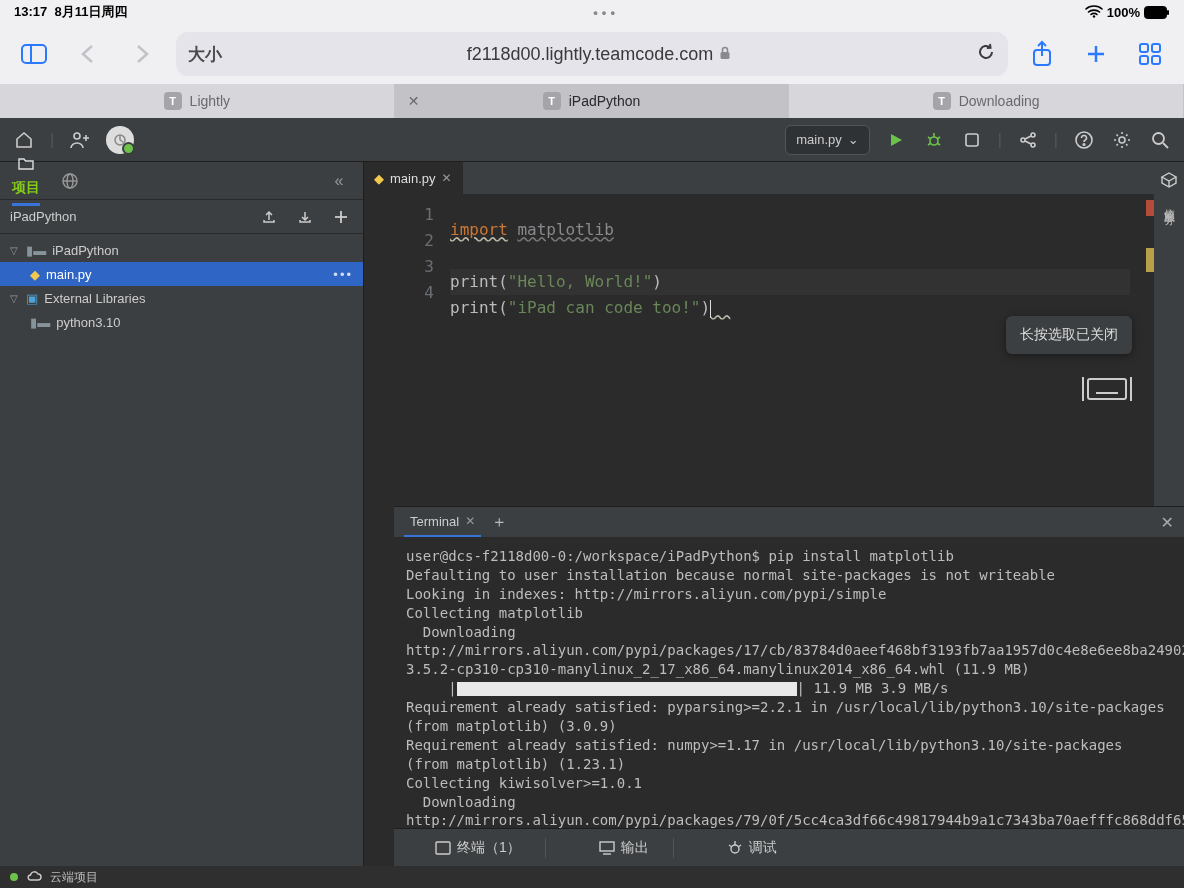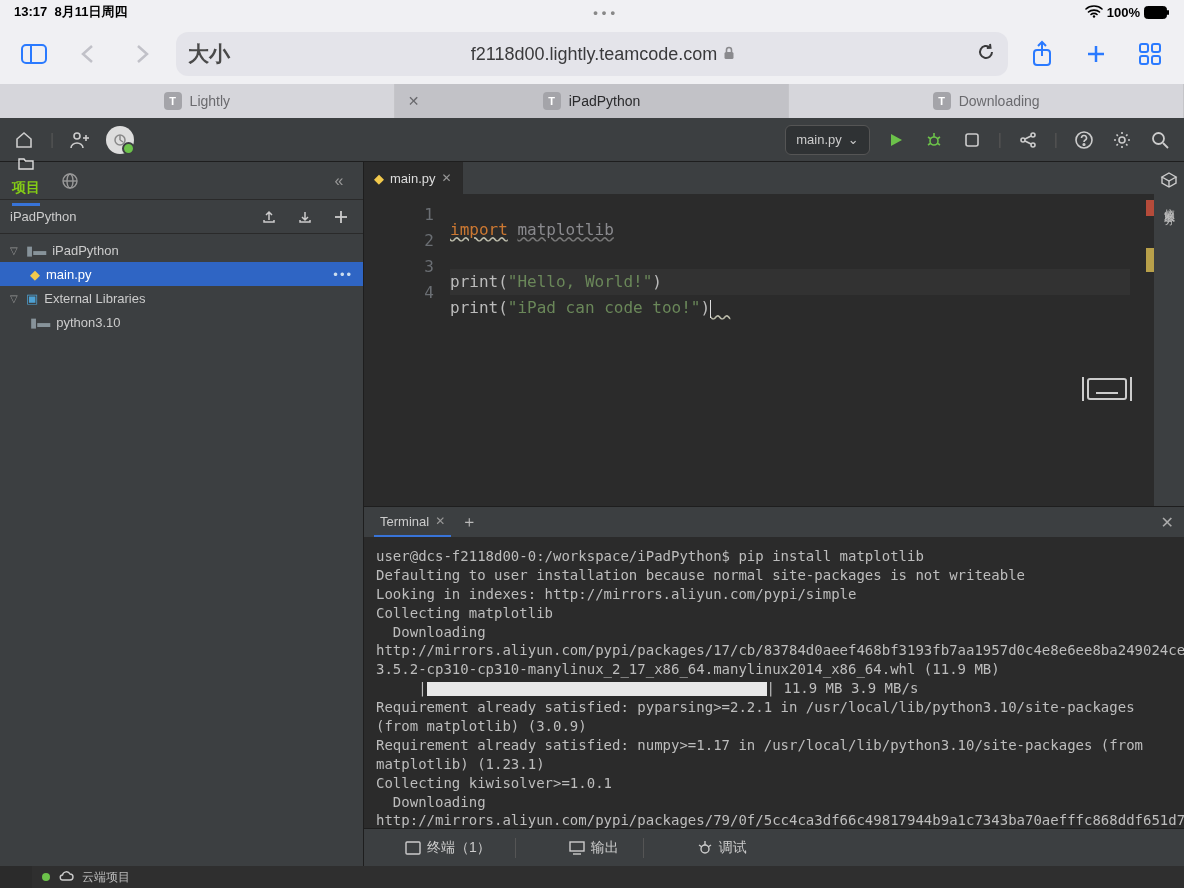--- a/index.html
+++ b/index.html
@@ -9,21 +9,21 @@
   .status-bar .left { flex:0 0 auto; }
   .status-bar .center { flex:1; text-align:center; color:#888; letter-spacing:4px;}
   .status-bar .right { flex:0 0 auto; display:flex; align-items:center; gap:4px;}
   .battery-icon svg { display:block; }
   
   .safari-bar { height:60px; display:flex; align-items:center; padding:0 14px; gap:14px; }
   .sq-btn { width:40px; height:40px; border-radius:8px; display:flex; align-items:center; justify-content:center; }
   .sq-btn svg { stroke:#2a7aff; }
   .nav-arrow.disabled svg { stroke:#c1c1c8; }
   .url-pill { flex:1; height:44px; background:#e4e4ea; border-radius:12px; display:flex; align-items:center; padding:0 12px; gap:10px; }
-  .url-pill .aa { font-size:21px; font-weight:700; color:#4a4a4a; }
+  .url-pill .aa { font-size:17px; font-weight:700; color:#4a4a4a; }
   .url-pill .url { flex:1; text-align:center; font-size:18px; color:#3a3a3c; font-weight:500; display:flex; align-items:center; justify-content:center; gap:6px;}
   .lock-icon { color:#8a8a8e; }
   .reload { color:#3a3a3c; }
   
   .browser-tabs { height:34px; display:flex; background:#d6d6db; }
   .browser-tab { flex:1; display:flex; align-items:center; justify-content:center; gap:8px; font-size:14px; color:#6a6a6e; border-right:1px solid #c5c5c9; position:relative;}
   .browser-tab.active { background:#c2c2c7; color:#2a2a2c; font-weight:500;}
   .browser-tab .badge { width:18px; height:18px; border-radius:4px; background:#a4a4a9; color:#fff; font-size:11px; display:flex; align-items:center; justify-content:center; font-weight:600;}
   .browser-tab .close { position:absolute; left:10px; width:18px; height:18px; display:flex; align-items:center; justify-content:center; color:#6a6a6e;}
   
@@ -82,35 +82,35 @@
   .kbd-btn { position:absolute; right:22px; top:180px; color:#ccc;}
   .minimap { width:24px; background:#2b2b2b; position:relative;}
   .minimap .mk { position:absolute; right:0; width:8px; height:16px;}
   .mk.red { top:6px; background:#b54b3a;}
   .mk.yel { top:54px; background:#b8a04a; height:24px;}
   
   .rail { width:30px; background:#3c3f41; display:flex; flex-direction:column; align-items:center; padding-top:6px; gap:4px; color:#bbb; font-size:11px;}
   .rail .cube { margin-bottom:4px;}
   .rail .vtxt { writing-mode:vertical-rl; letter-spacing:2px;}
   
-  .term-panel { height:360px; background:#2b2b2b; display:flex; flex-direction:column; border-top:1px solid #1e1e1e;}
+  .term-panel { height:360px; background:#2b2b2b; display:flex; flex-direction:column; border-top:1px solid #1e1e1e;margin-left:30px;}
   .term-tabs { height:30px; display:flex; align-items:center; background:#3c3f41; padding:0 10px; gap:10px;}
   .term-tab { display:flex; align-items:center; gap:6px; height:100%; font-size:13px; color:#ccc; padding:0 6px;}
   .term-tab.active { border-bottom:2px solid #3874d9;}
   .term-tab .close{ color:#999; cursor:pointer; font-size:12px;}
   .term-tabs .plus { color:#bbb; font-size:16px; cursor:pointer;}
   .term-tabs .closepanel{ margin-left:auto; color:#aaa; cursor:pointer;}
   .term-body { flex:1; padding:10px 12px; font-family:Menlo,Consolas,monospace; font-size:14px; color:#bdbdbd; white-space:pre-wrap; overflow:hidden; line-height:1.35;}
   .prog-bar { display:inline-block; width:340px; height:14px; background:#e8e8e8; vertical-align:middle;}
   
   .bottom-tools { height:38px; background:#3c3f41; display:flex; align-items:center; padding:0 12px; gap:24px; border-top:1px solid #1e1e1e;}
   .btool { display:flex; align-items:center; gap:6px; font-size:14px; color:#ccc; cursor:pointer;padding-left:29px;}
   .sep-v { width:1px; height:20px; background:#555;}
   
-  .ide-status { height:22px; background:#2f2f2f; display:flex; align-items:center; padding:0 10px; gap:8px; font-size:12px; color:#bbb;margin-left:32px;}
+  .ide-status { height:22px; background:#2f2f2f; display:flex; align-items:center; padding:0 10px; gap:8px; font-size:12px; color:#bbb;}
   .dot-green { width:8px; height:8px; border-radius:50%; background:#6cc24a;}
 </style>
 </head>
 <body>
 
 <div class="status-bar">
   <div class="left"><span>13:17</span>&nbsp;&nbsp;<span>8月11日周四</span></div>
   <div class="center">•••</div>
   <div class="right">
     <span><svg width="18" height="14" viewBox="0 0 18 14">
@@ -363,20 +363,21 @@
             <div class="code">
               <div class="line"><span class="mod-sq">import</span> <span class="mod">matplotlib</span></div>
               <div class="line"></div>
               <div class="line hl"><span class="fn">print</span><span class="par">(</span><span class="str">"Hello, World!"</span><span class="par">)</span></div>
               <div class="line"><span class="fn">print</span><span class="par">(</span><span class="str">"iPad can code too!"</span><span class="par">)</span><span class="caret"></span><span class="cursor-wavy">&nbsp;&nbsp;</span></div>
             </div>
             <div class="minimap">
                 <div class="mk red"></div>
                 <div class="mk yel"></div>
               </div>
+            <div class="toast">长按选取已关闭</div>
             <div class="kbd-btn"><svg width="50" height="30" fill="none" stroke="#ccc" stroke-width="2">
                   <line x1="1" y1="3" x2="1" y2="27"></line>
                   <line x1="49" y1="3" x2="49" y2="27"></line>
                   <rect x="6" y="5" width="38" height="20" rx="2"></rect>
                   <line x1="12" y1="11" x2="12" y2="11"></line>
                   <line x1="18" y1="11" x2="18" y2="11"></line>
                   <line x1="24" y1="11" x2="24" y2="11"></line>
                   <line x1="30" y1="11" x2="30" y2="11"></line>
                   <line x1="36" y1="11" x2="36" y2="11"></line>
                   <line x1="14" y1="19" x2="36" y2="19"></line>

